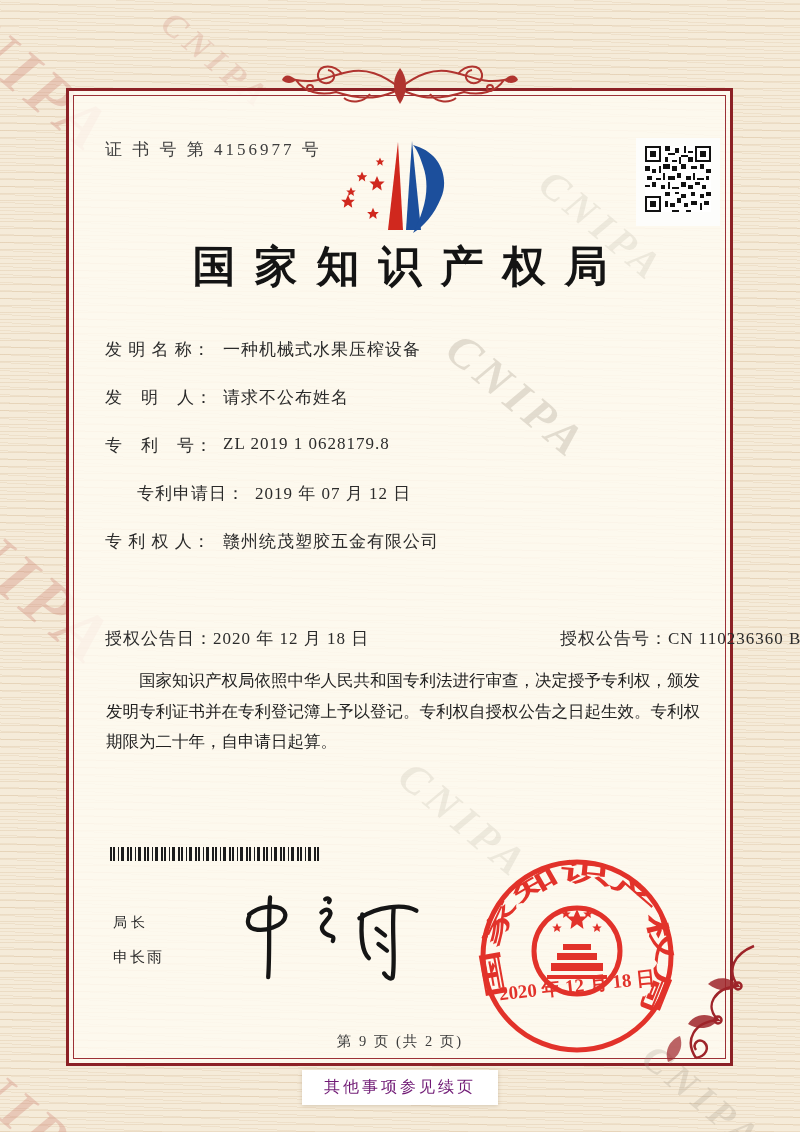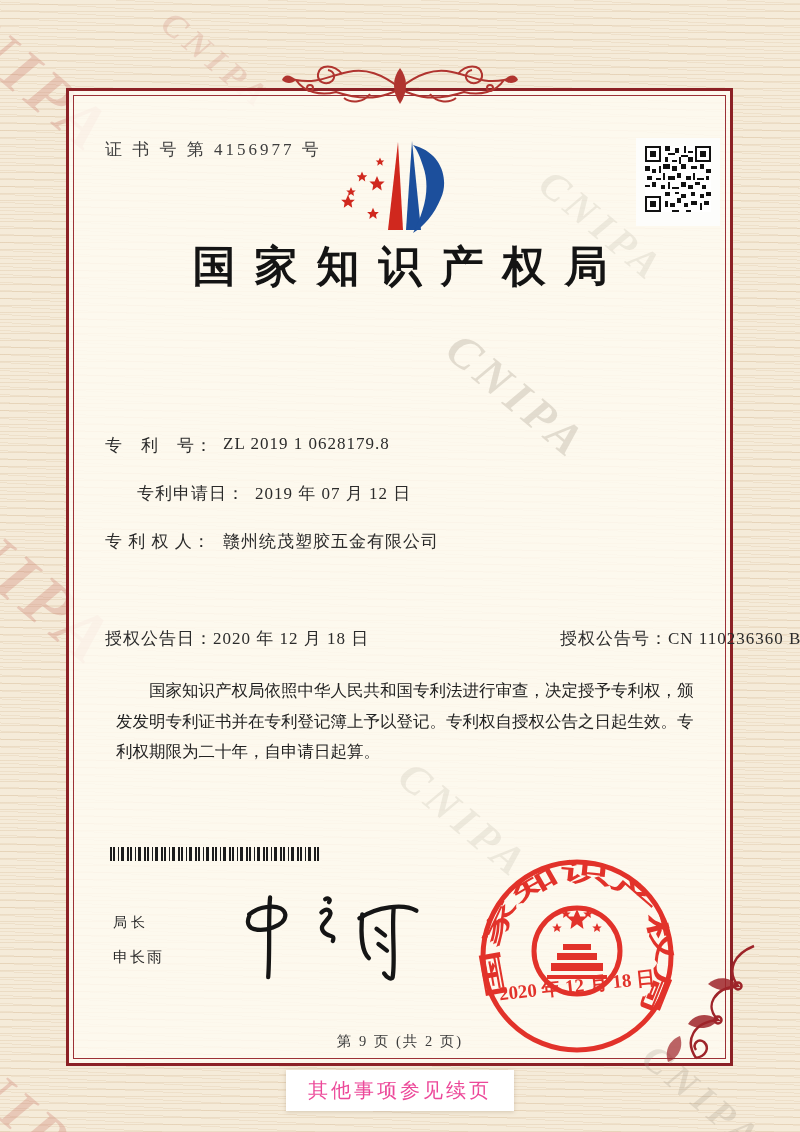--- a/index.html
+++ b/index.html
@@ -30,30 +30,30 @@
   .qr-wrap{position:absolute; left:636px; top:138px; width:84px; height:88px; background:#fdfdfb;
            display:flex; align-items:flex-start; justify-content:center; padding-top:8px; box-sizing:border-box;}
   .title{position:absolute; left:0; right:0; top:238px; text-align:center;
          font-size:43px; font-weight:bold; letter-spacing:19px; color:#141414; text-indent:19px;}
   .frow{position:absolute; left:105px; font-size:17px; letter-spacing:1px;}
   .flabel{display:inline-block; width:118px; vertical-align:top;}
   .fvalue{display:inline-block; vertical-align:top;}
   .fvalue.addr{width:452px; line-height:1.55;}
   .grant2{position:absolute; left:455px; top:0; white-space:nowrap;}
   .paras{position:absolute; left:98px; top:658px; width:614px; font-size:16.5px; line-height:1.86; color:#222;}
-  .paras p{margin:18px; text-indent:2em;}
+  .paras p{margin:8px; text-indent:2em;}
   .barcode{position:absolute; left:110px; top:847px; width:211px; height:14px;
     background:repeating-linear-gradient(90deg,#1c1c1c 0 2px,rgba(0,0,0,0) 2px 3px,#1c1c1c 3px 5px,rgba(0,0,0,0) 5px 8px,#1c1c1c 8px 9px,rgba(0,0,0,0) 9px 11px,#1c1c1c 11px 14px,rgba(0,0,0,0) 14px 17px);}
   .signer-title{position:absolute; left:113px; top:914px; font-size:14px; letter-spacing:4px;}
   .signer-name{position:absolute; left:113px; top:948px; font-size:15px; letter-spacing:2px;}
   .sig{position:absolute; left:234px; top:886px; z-index:5;}
   .seal{position:absolute; left:477px; top:856px; z-index:6; opacity:.93;}
   .page-num{position:absolute; left:0; right:0; top:1032px; text-align:center; font-size:14.5px; color:#3c3c3c; letter-spacing:2px;}
   .note-box{position:absolute; left:50%; transform:translateX(-50%); top:1070px;
-    background:#fff; padding:7px 22px; font-size:20px; letter-spacing:3px; color:#ec4899;
+    background:#fff; padding:7px 22px; font-size:16px; letter-spacing:3px; color:#701a75;
     box-shadow:0 1px 4px rgba(120,90,60,.25); z-index:5; white-space:nowrap;}
   .ornament-top{position:absolute; left:280px; top:58px; z-index:5;}
   .corner-flourish{position:absolute; left:650px; top:940px; z-index:5;}
 </style>
 </head>
 <body>
 
 <div class="page">
 
   <div class="wm pink" style="left:-42px; top:-30px; font-size:64px;">CNIPA</div>
@@ -131,20 +131,26 @@
                    M1,13h2v2h-2z M5,14h2v1h-2z M8,12h1v3h-1z M10,13h3v2h-3z M14,12h2v2h-2z M18,13h2v2h-2z M21,12h1v3h-1z M23,14h3v1h-3z M27,13h1v2h-1z
                    M0,17h2v1h-2z M3,16h2v2h-2z M7,17h2v2h-2z M10,16h1v3h-1z M12,18h3v1h-3z M16,16h2v2h-2z M19,17h2v2h-2z M22,16h2v1h-2z M25,17h2v2h-2z
                    M9,20h2v2h-2z M13,20h2v1h-2z M16,21h2v2h-2z M20,20h2v2h-2z M24,21h2v2h-2z M27,20h2v2h-2z
                    M9,24h1v3h-1z M11,25h2v2h-2z M14,23h2v2h-2z M17,25h2v2h-2z M20,24h3v2h-3z M24,25h1v3h-1z M26,24h2v2h-2z M12,28h3v1h-3z M18,28h2v1h-2z"></path>
         </g>
       </svg>
     </div>
 
     <div class="title">国家知识产权局</div>
 
+    <div class="frow" style="top:338px;">
+      <span class="flabel">发 明 名 称：</span><span class="fvalue">一种机械式水果压榨设备</span>
+    </div>
+    <div class="frow" style="top:386px;">
+      <span class="flabel">发　明　人：</span><span class="fvalue">请求不公布姓名</span>
+    </div>
     <div class="frow" style="top:434px;">
       <span class="flabel">专　利　号：</span><span class="fvalue">ZL 2019 1 0628179.8</span>
     </div>
     <div class="frow" style="top:482px;margin-left:32px;">
       <span class="flabel">专利申请日：</span><span class="fvalue">2019 年 07 月 12 日</span>
     </div>
     <div class="frow" style="top:530px;">
       <span class="flabel">专 利 权 人：</span><span class="fvalue">赣州统茂塑胶五金有限公司</span>
     </div>
     <div class="frow" style="top:627px; width:600px;">

